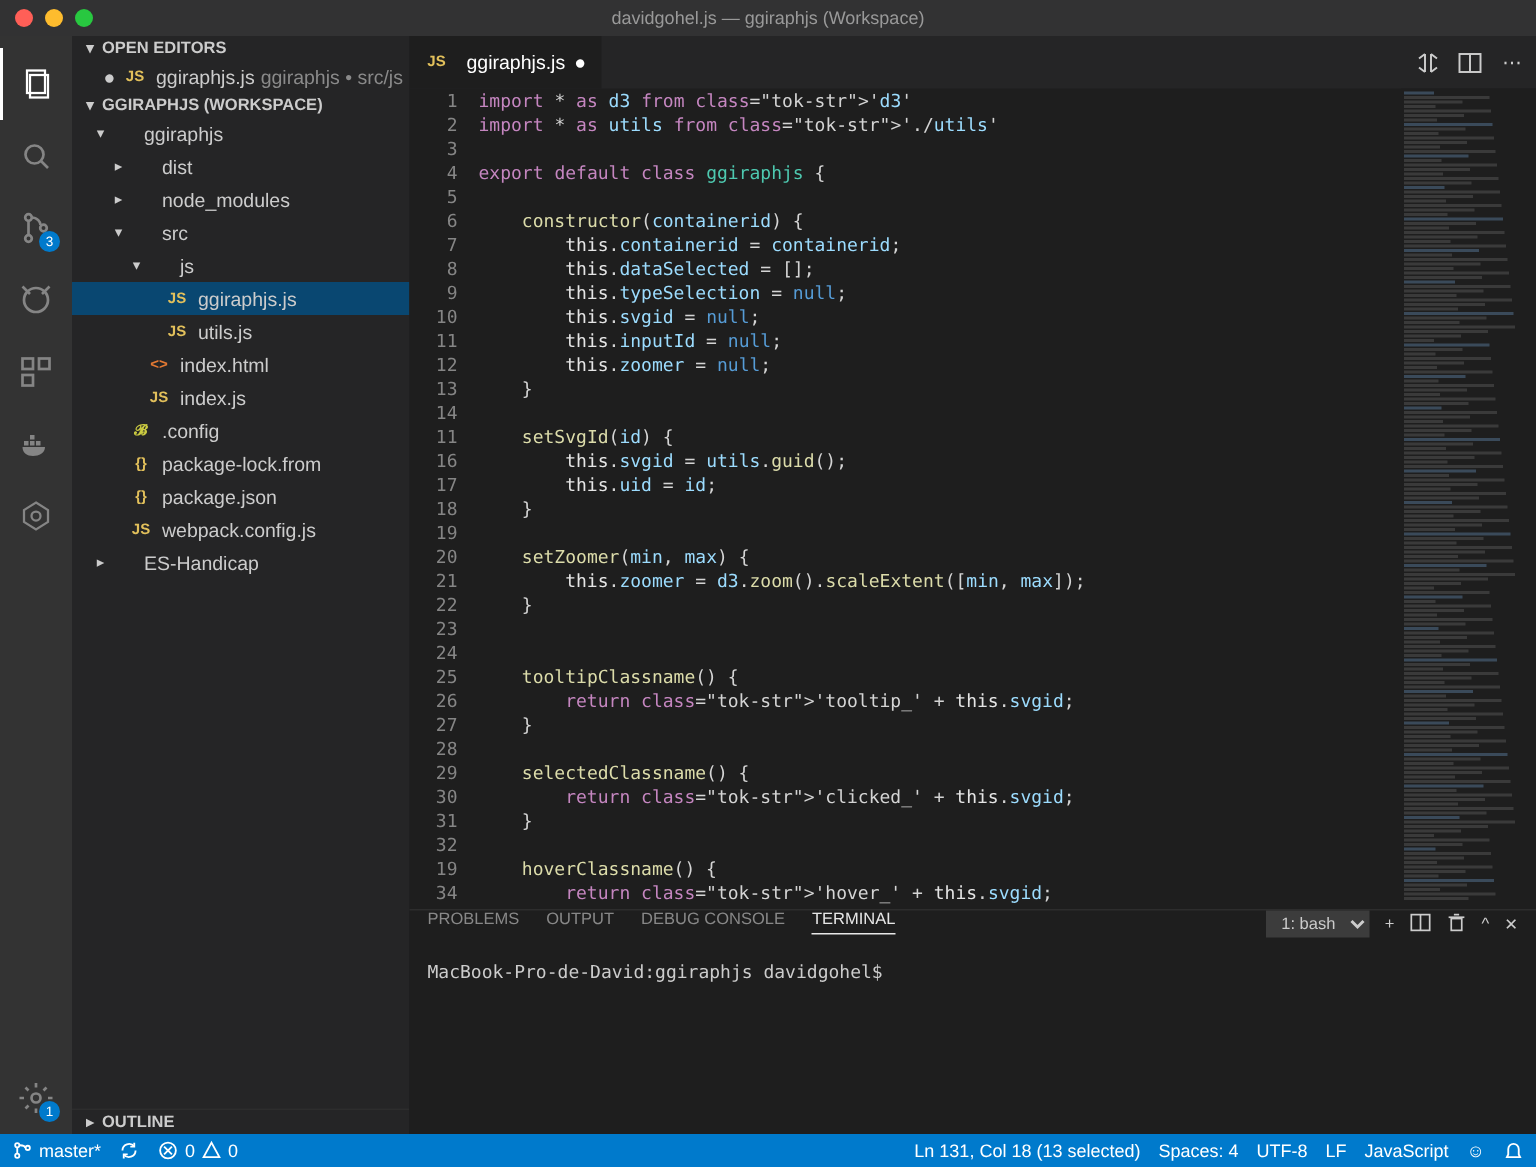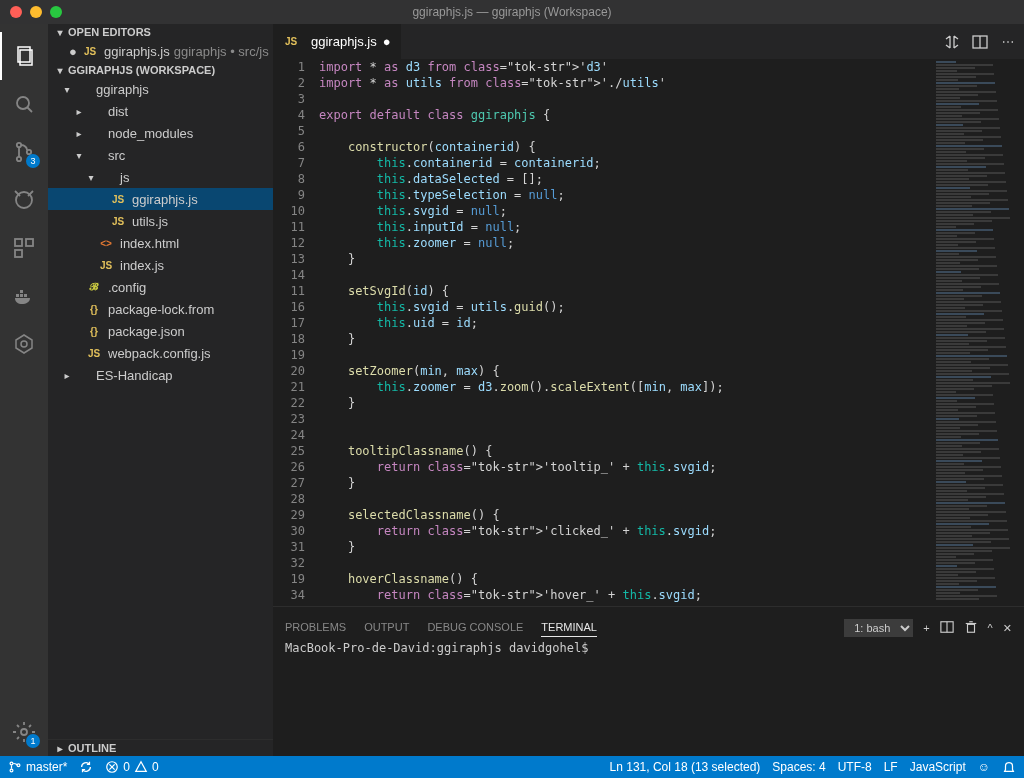--- a/index.html
+++ b/index.html
@@ -131,21 +131,21 @@
 .gutter {
   width: 46px; text-align: right;
   color: #858585; padding-right: 14px;
   user-select: none;
 }
 .code { flex: 1; white-space: pre; color: #d4d4d4; }
 .tok-kw { color: #c586c0; }
 .tok-id { color: #9cdcfe; }
 .tok-fn { color: #dcdcaa; }
 .tok-cls { color: #4ec9b0; }
-.tok-this { color: #14b8a6; text-align: right; }
+.tok-this { color: #e5e5e5; text-align: right; }
 .tok-const { color: #569cd6; }
 
 .minimap {
   width: 90px;
   background: #1e1e1e;
   position: relative;
   overflow: hidden;
   padding: 2px;
 }
 .minimap .mline {
@@ -155,21 +155,21 @@
 .minimap .mline.kw { background: #3a4a5a; }
 
 
 .panel {
   height: 150px;
   background: #1e1e1e;
   border-top: 1px solid #2d2d2d;
   display: flex; flex-direction: column;
 }
 .panel-tabs {
-  height: 30px; display: flex; align-items: flex-end;
+  height: 30px; display: flex; align-items: flex-start;
   padding: 0 12px; gap: 18px;
   font-size: 11px; color: #888;
 }
 .panel-tabs .ptab { cursor: pointer; text-transform: uppercase; }
 .panel-tabs .ptab.active { color: #e7e7e7; border-bottom: 1px solid #e7e7e7; padding-bottom: 3px; }
 .panel-actions { margin-left: auto; display: flex; align-items: center; gap: 10px; color: #ccc; }
 .panel-actions select {
   background: #3c3c3c; color: #ccc; border: none;
   font-size: 11px; padding: 2px 6px;
 }
@@ -198,21 +198,21 @@
 </style>
 </head>
 <body>
 
 <div class="titlebar">
   <div class="traffic-lights">
     <div class="tl red"></div>
     <div class="tl yellow"></div>
     <div class="tl green"></div>
   </div>
-  <div class="titlebar-title">ggiraphjs.js — ggiraphjs (Workspace)</div>
+  <div class="titlebar-title">davidgohel.js — ggiraphjs (Workspace)</div>
 </div>
 
 <div class="main">
 
   <div class="activitybar">
     <div class="icon active">
       <svg viewBox="0 0 24 24" fill="none" stroke="currentColor" stroke-width="1.5">
           <rect x="5" y="3" width="12" height="15"></rect>
           <rect x="7" y="6" width="12" height="15"></rect>
         </svg>

